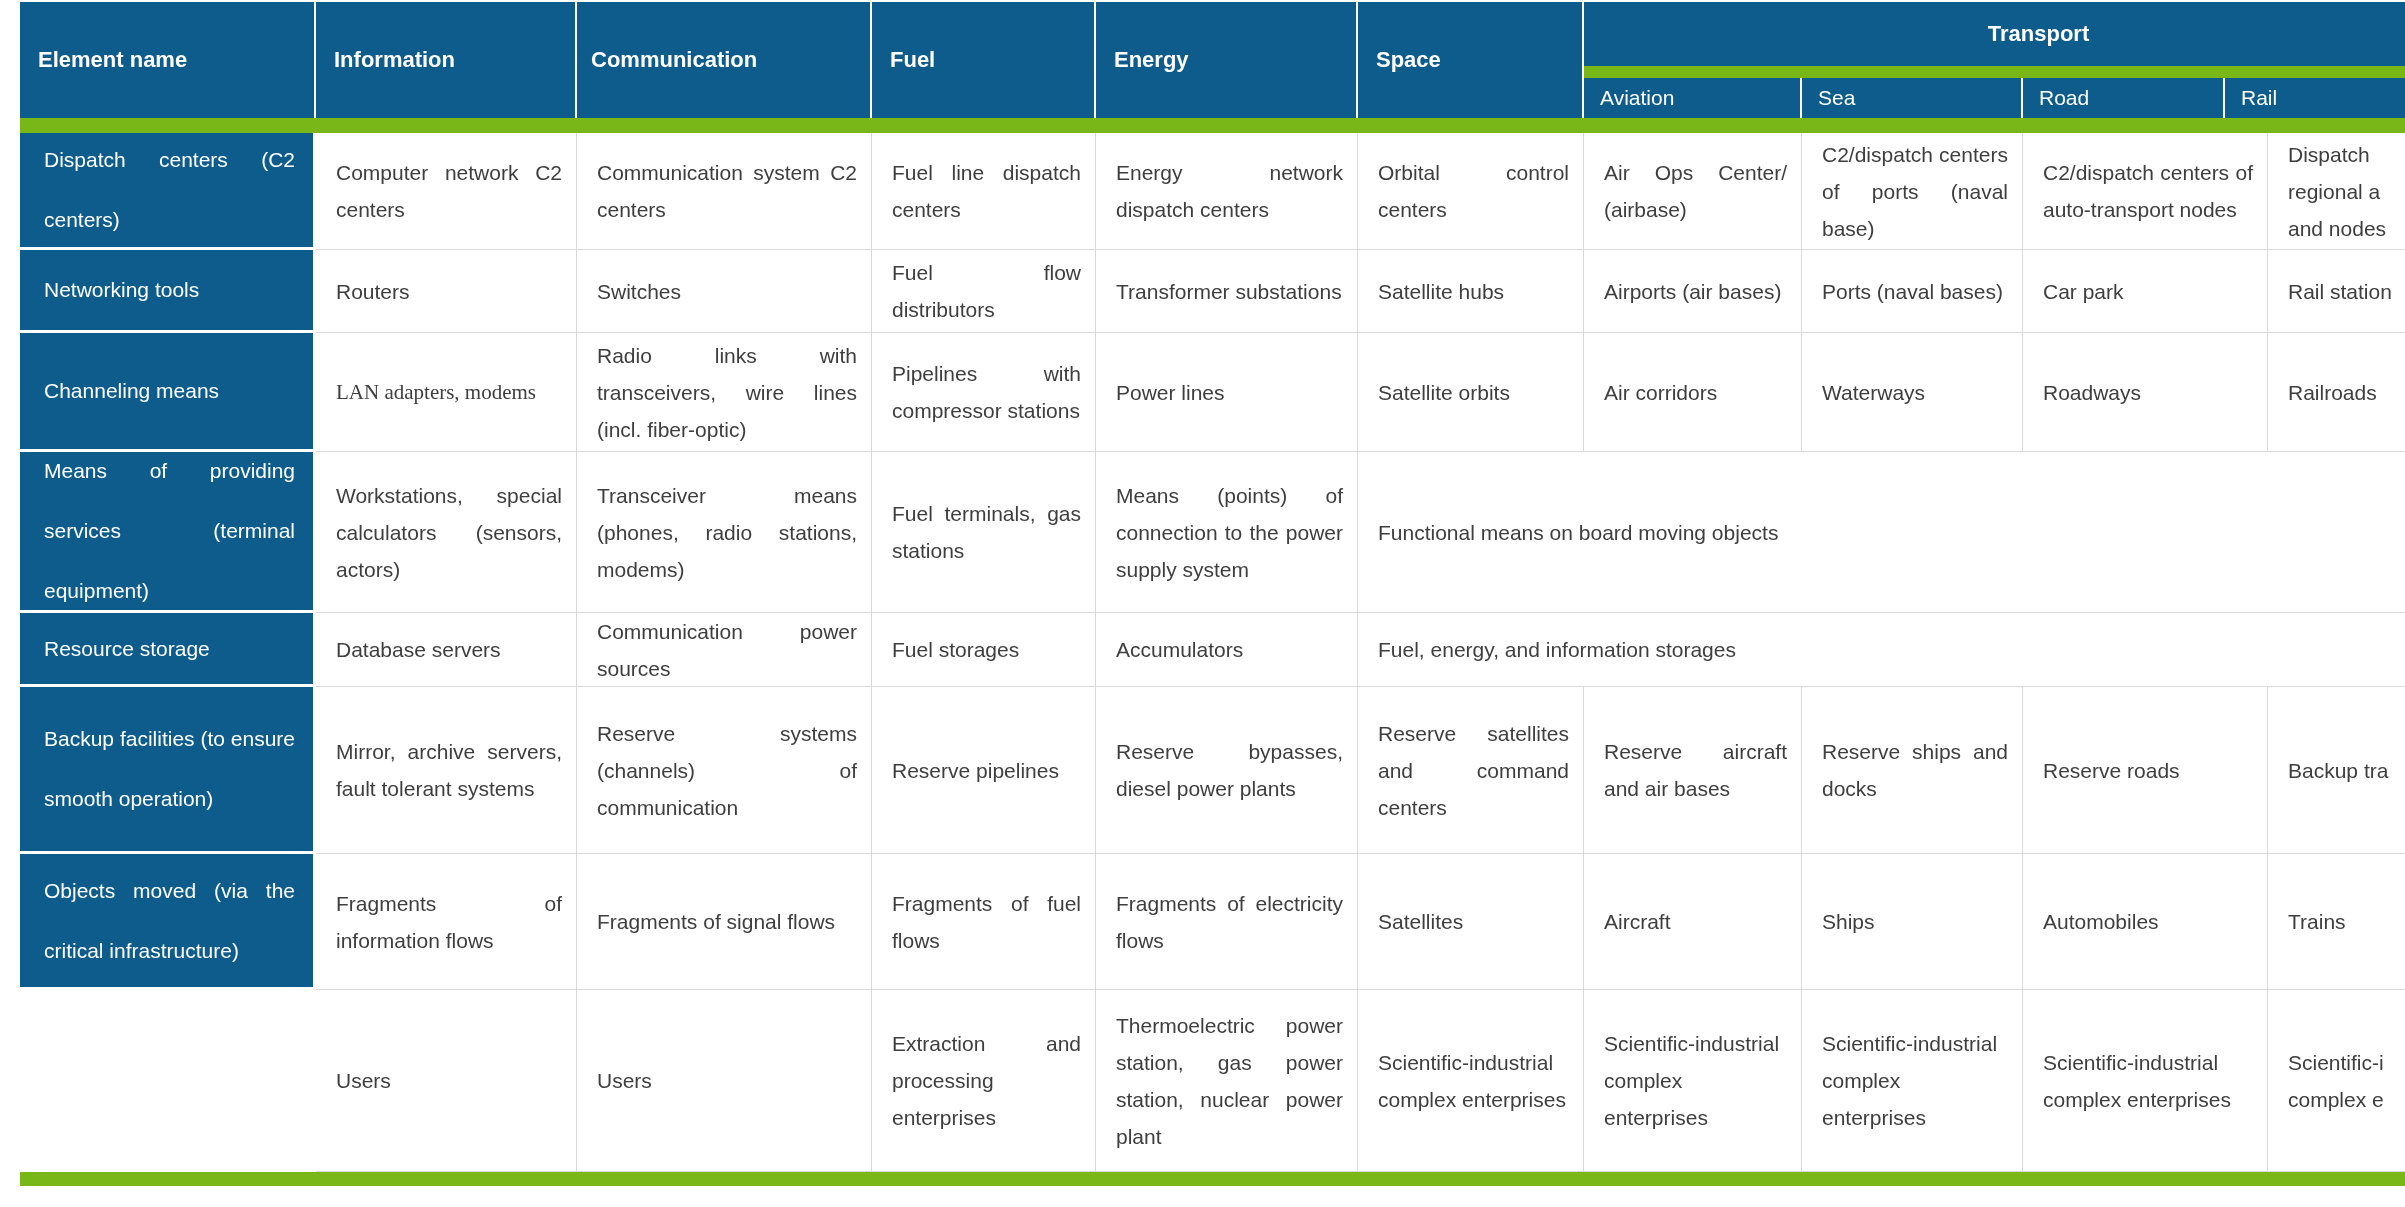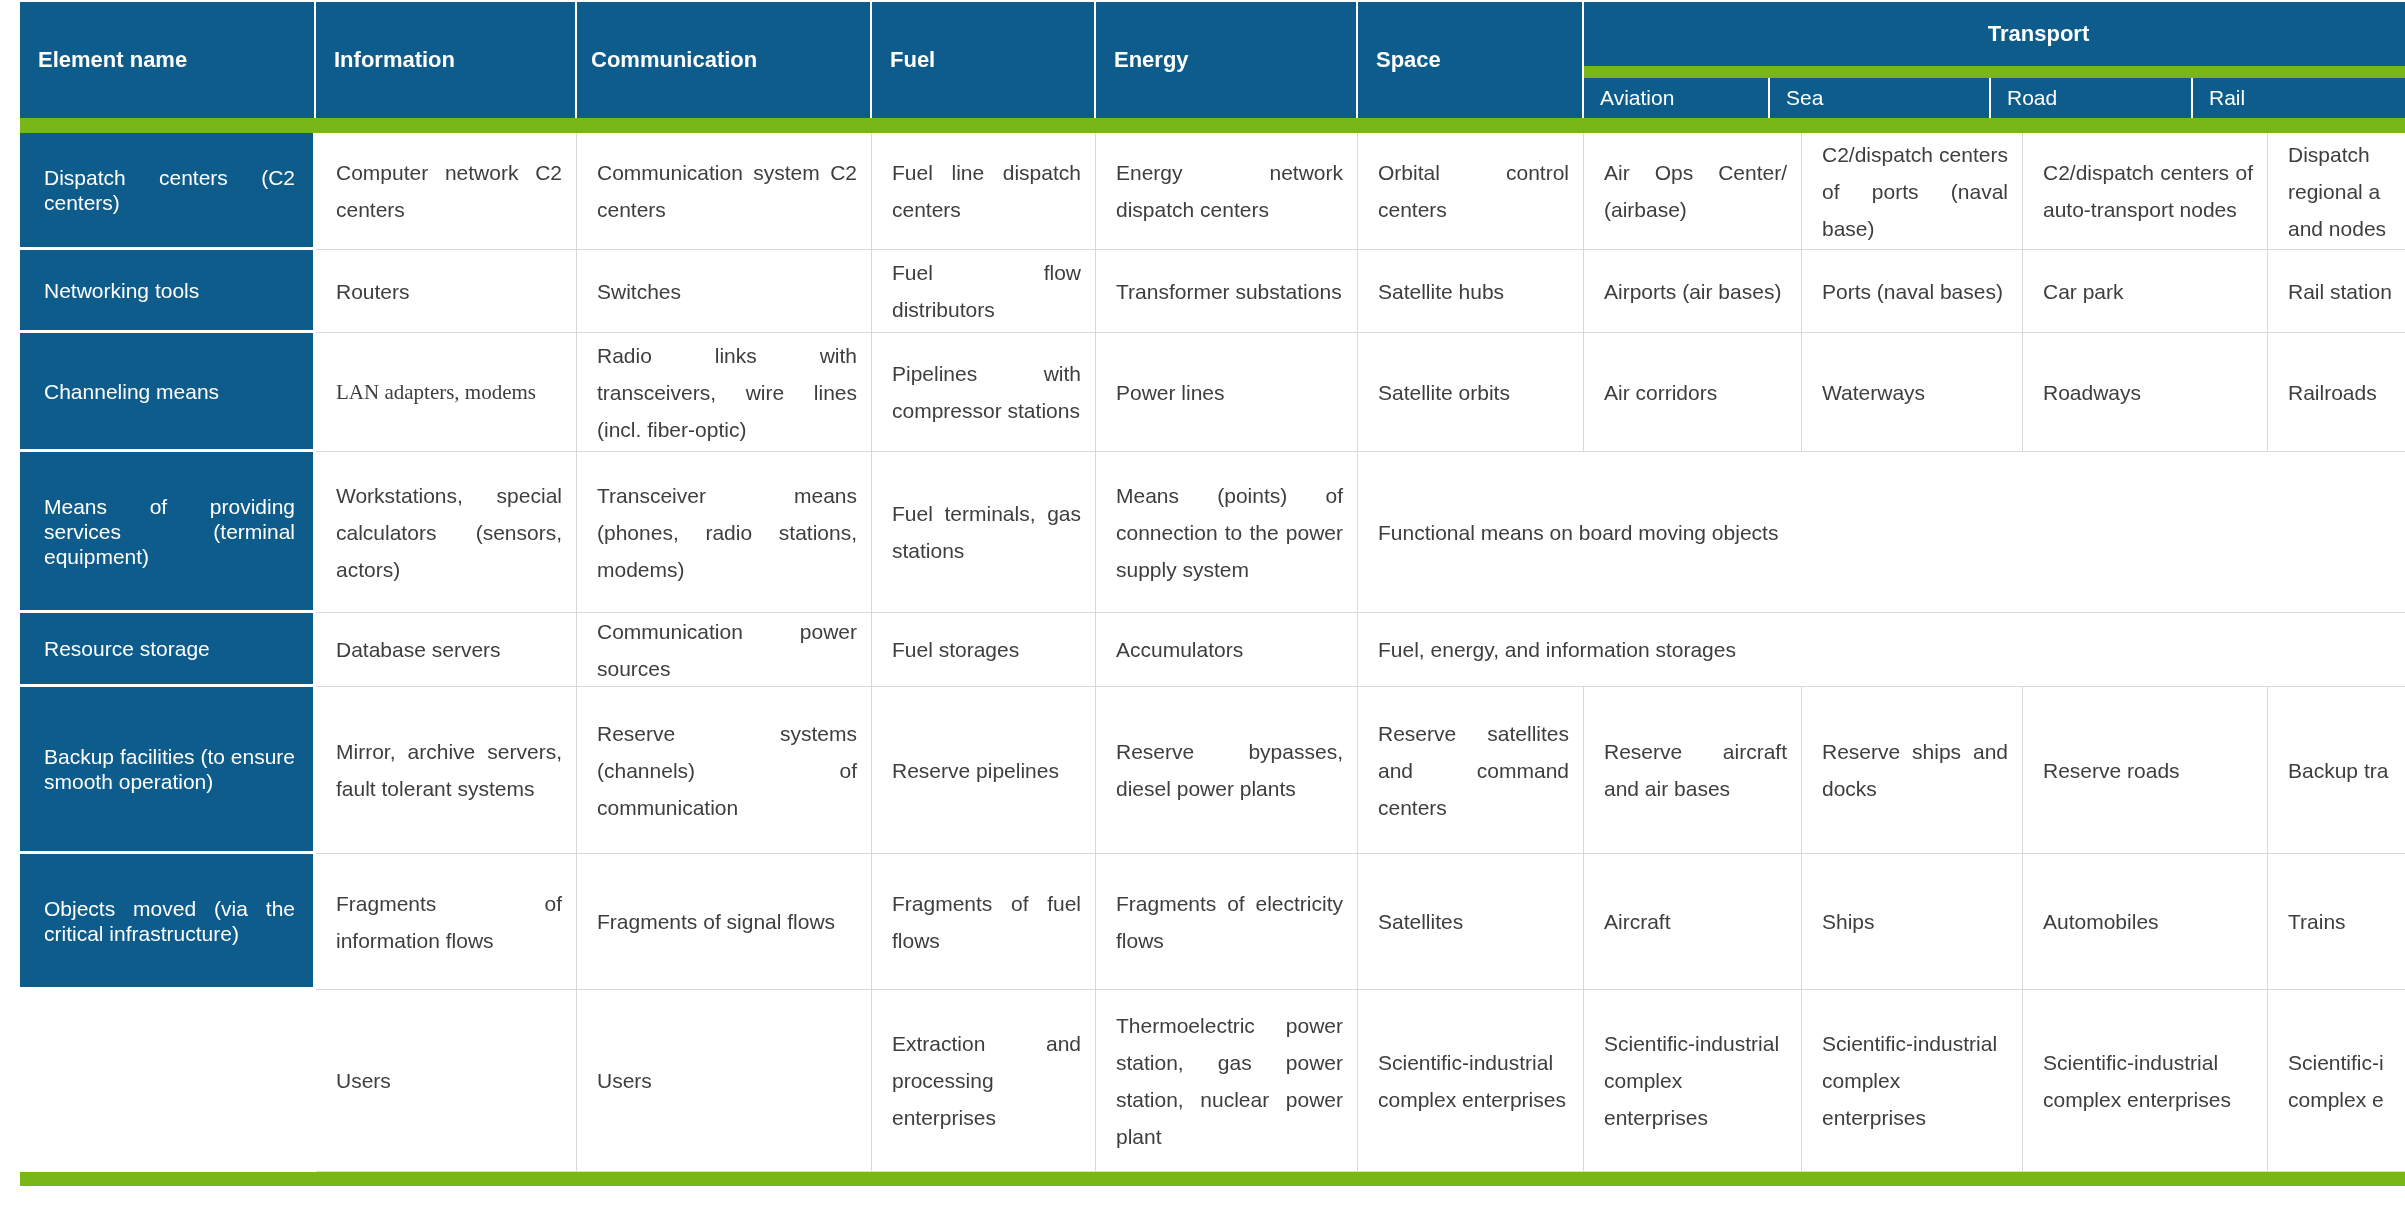--- a/index.html
+++ b/index.html
@@ -28,21 +28,21 @@
   }
   .tstrip{height:12px;background:#79b617;}
   .tsubrow{flex:1;display:flex;}
   .tsub{
     box-sizing:border-box;color:#ffffff;font-size:21px;
     display:flex;align-items:center;padding:0 10px 0 16px;
     border-right:2px solid #ffffff;
   }
   .gband{background:#79b617;grid-column:1 / -1;}
   .rowhead{
-    background:#0d5c8c;color:#ffffff;font-size:21px;line-height:25px;
+    background:#0d5c8c;color:#ffffff;font-size:21px;line-height:60px;
     display:flex;align-items:center;
     padding:0 18px 0 24px;border-right:3px solid #ffffff;border-bottom:3px solid #ffffff;
     box-sizing:border-box;grid-column:1;text-align:justify;
   }
   .cell{
     background:#ffffff;color:#3e3e3e;font-size:21px;line-height:37px;
     display:flex;align-items:center;
     padding:0 14px 0 20px;border-right:1px solid #d9d9d9;border-bottom:1px solid #d9d9d9;
     box-sizing:border-box;text-align:justify;white-space:pre-line;
   }
@@ -68,21 +68,21 @@
     <div class="hcell" style="grid-area: 1 / 5;">
       <span>Energy</span>
     </div>
     <div class="hcell" style="grid-area: 1 / 6;">
       <span>Space</span>
     </div>
     <div class="tgroup" style="grid-area: 1 / 7 / auto / span 4;">
       <div class="tlabel">Transport</div>
       <div class="tstrip"></div>
       <div class="tsubrow">
-        <div class="tsub" style="width: 186px; padding-left: 16px;">Aviation</div>
+        <div class="tsub" style="width: 218px; padding-left: 16px;">Aviation</div>
         <div class="tsub" style="width: 221px;">Sea</div>
         <div class="tsub" style="width: 202px;">Road</div>
         <div class="tsub" style="width: 225px;">Rail</div>
       </div>
     </div>
     <div class="gband" style="grid-row: 2;"></div>
     <div class="rowhead" style="grid-area: 3 / 1;">
       <span>Dispatch centers (C2 centers)</span>
     </div>
     <div class="cell" style="grid-area: 3 / 2;"><span>Computer network C2 centers</span></div>

